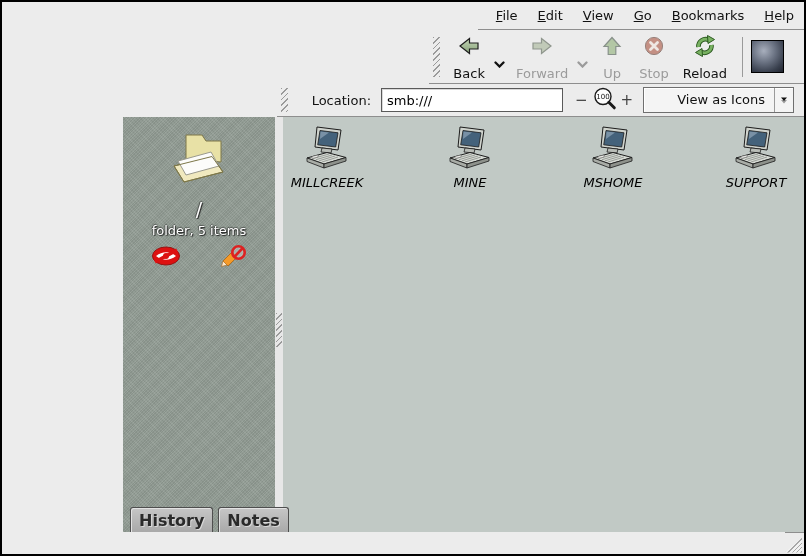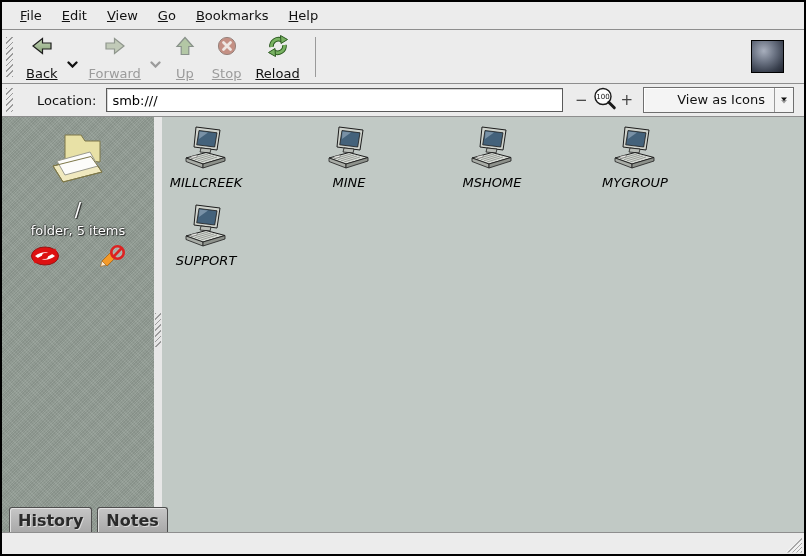--- a/index.html
+++ b/index.html
@@ -1,31 +1,31 @@
 <!DOCTYPE html>
 <html style="--chrome-bg: #ececec; --content-bg: #c1c9c5; --sidebar-bg: #939d95; --border: #8e8e8e; --input-bg: #ffffff; --disabled: #9b9b9b;"><head>
 <meta charset="utf-8">
 <style>
   * { margin:0; padding:0; box-sizing:border-box; }
   html,body { width:806px; height:556px; }
   body { font-family:"DejaVu Sans","Liberation Sans",sans-serif; font-size:13px; color:#111; }
-  .window { width:806px; height:556px; border:2px solid #000; background:var(--chrome-bg,#ececec); display:flex; flex-direction:column; }
+  .window { width:806px; height:556px; border:2px solid #000; background:var(--chrome-bg,#ececec); display:flex; flex-direction:column;align-items:flex-end; }
 
   
   .menubar { height:28px; display:flex; align-items:center; padding-left:8px; border-bottom:1px solid var(--border,#8e8e8e); background:var(--chrome-bg,#ececec); }
   .menu-item { padding:4px 10px; cursor:default; }
   .menu-item .accel { text-decoration:underline; }
 
   
   .toolbar { height:54px; display:flex; align-items:center; border-bottom:1px solid var(--border,#8e8e8e); background:var(--chrome-bg,#ececec); padding-right:10px; }
   .grip { width:7px; background:repeating-linear-gradient(135deg,#9a9a9a 0 1px,#ececec 1px 4px); margin:0 6px 0 4px; }
   .tb-grip { height:40px; }
   .tbtn { display:flex; flex-direction:column; align-items:center; padding:2px 7px; min-width:40px; }
   .ticon { height:26px; display:flex; align-items:center; justify-content:center; }
-  .tlabel { font-size:13px; margin-top:7px;text-decoration:underline; }
+  .tlabel { font-size:13px; margin-top:7px; }
   .tlabel.dim { color:var(--disabled,#9b9b9b); }
   .chev { margin:16px 4px 0 2px; display:flex; }
   .tsep { width:1px; height:40px; background:#9a9a9a; margin:0 8px; }
   .spacer { flex:1; }
   .throbber { width:33px; height:33px; border:1px solid #000; margin-right:10px;
       background:radial-gradient(circle at 38% 32%, #a8afbd 0%, #6b7383 40%, #39404e 75%, #20242e 100%); }
 
   
   .locbar { height:33px; display:flex; align-items:center; border-bottom:1px solid var(--border,#8e8e8e); background:var(--chrome-bg,#ececec); }
   .loc-grip { height:24px; }
@@ -264,36 +264,20 @@
                 <path d="M2 33 L22 27.5 L41 32.5 L19 39 Z" fill="#d7dbd5" stroke="#1c1c1c" stroke-width="1"></path>
                 <path d="M8 33.5 L24 29 M11 34.7 L27 30 M14 35.8 L30 31 M17 37 L33 32" stroke="#7e827c" stroke-width="0.7"></path>
                 <path d="M2 33 L19 39 L19 43 L2 36.5 Z" fill="#a9ada7" stroke="#1c1c1c" stroke-width="0.8"></path>
                 <path d="M19 39 L41 32.5 L41 36 L19 43 Z" fill="#8e928c" stroke="#1c1c1c" stroke-width="0.8"></path>
                 <path d="M7 31.5 L13 30 L13 32 L7 33.5 Z" fill="#f2f2ee" stroke="#555555" stroke-width="0.5"></path>
               </svg>
             </span>
             <span class="sname">MSHOME</span>
           </div>
 
-          <div class="server">
-            <span>
-              <svg width="44" height="46" viewBox="0 0 44 46">
-                <path d="M12 2 L36 5 L33 25 L10 22 Z" fill="#cfd3cd" stroke="#1c1c1c" stroke-width="1"></path>
-                <path d="M15 5.5 L33 7.8 L30.7 22 L12.7 19.8 Z" fill="#44627b" stroke="#1c1c1c" stroke-width="0.8"></path>
-                <path d="M15.5 6.5 L24 7.6 L15 14 Z" fill="rgba(220,235,245,0.35)"></path>
-                <path d="M17 23 L27 24 L26 28 L16 27 Z" fill="#b9bdb7" stroke="#1c1c1c" stroke-width="0.8"></path>
-                <path d="M2 33 L22 27.5 L41 32.5 L19 39 Z" fill="#d7dbd5" stroke="#1c1c1c" stroke-width="1"></path>
-                <path d="M8 33.5 L24 29 M11 34.7 L27 30 M14 35.8 L30 31 M17 37 L33 32" stroke="#7e827c" stroke-width="0.7"></path>
-                <path d="M2 33 L19 39 L19 43 L2 36.5 Z" fill="#a9ada7" stroke="#1c1c1c" stroke-width="0.8"></path>
-                <path d="M19 39 L41 32.5 L41 36 L19 43 Z" fill="#8e928c" stroke="#1c1c1c" stroke-width="0.8"></path>
-                <path d="M7 31.5 L13 30 L13 32 L7 33.5 Z" fill="#f2f2ee" stroke="#555555" stroke-width="0.5"></path>
-              </svg>
-            </span>
-            <span class="sname">MYGROUP</span>
-          </div>
 
           <div class="server">
             <span>
               <svg width="44" height="46" viewBox="0 0 44 46">
                 <path d="M12 2 L36 5 L33 25 L10 22 Z" fill="#cfd3cd" stroke="#1c1c1c" stroke-width="1"></path>
                 <path d="M15 5.5 L33 7.8 L30.7 22 L12.7 19.8 Z" fill="#44627b" stroke="#1c1c1c" stroke-width="0.8"></path>
                 <path d="M15.5 6.5 L24 7.6 L15 14 Z" fill="rgba(220,235,245,0.35)"></path>
                 <path d="M17 23 L27 24 L26 28 L16 27 Z" fill="#b9bdb7" stroke="#1c1c1c" stroke-width="0.8"></path>
                 <path d="M2 33 L22 27.5 L41 32.5 L19 39 Z" fill="#d7dbd5" stroke="#1c1c1c" stroke-width="1"></path>
                 <path d="M8 33.5 L24 29 M11 34.7 L27 30 M14 35.8 L30 31 M17 37 L33 32" stroke="#7e827c" stroke-width="0.7"></path>

